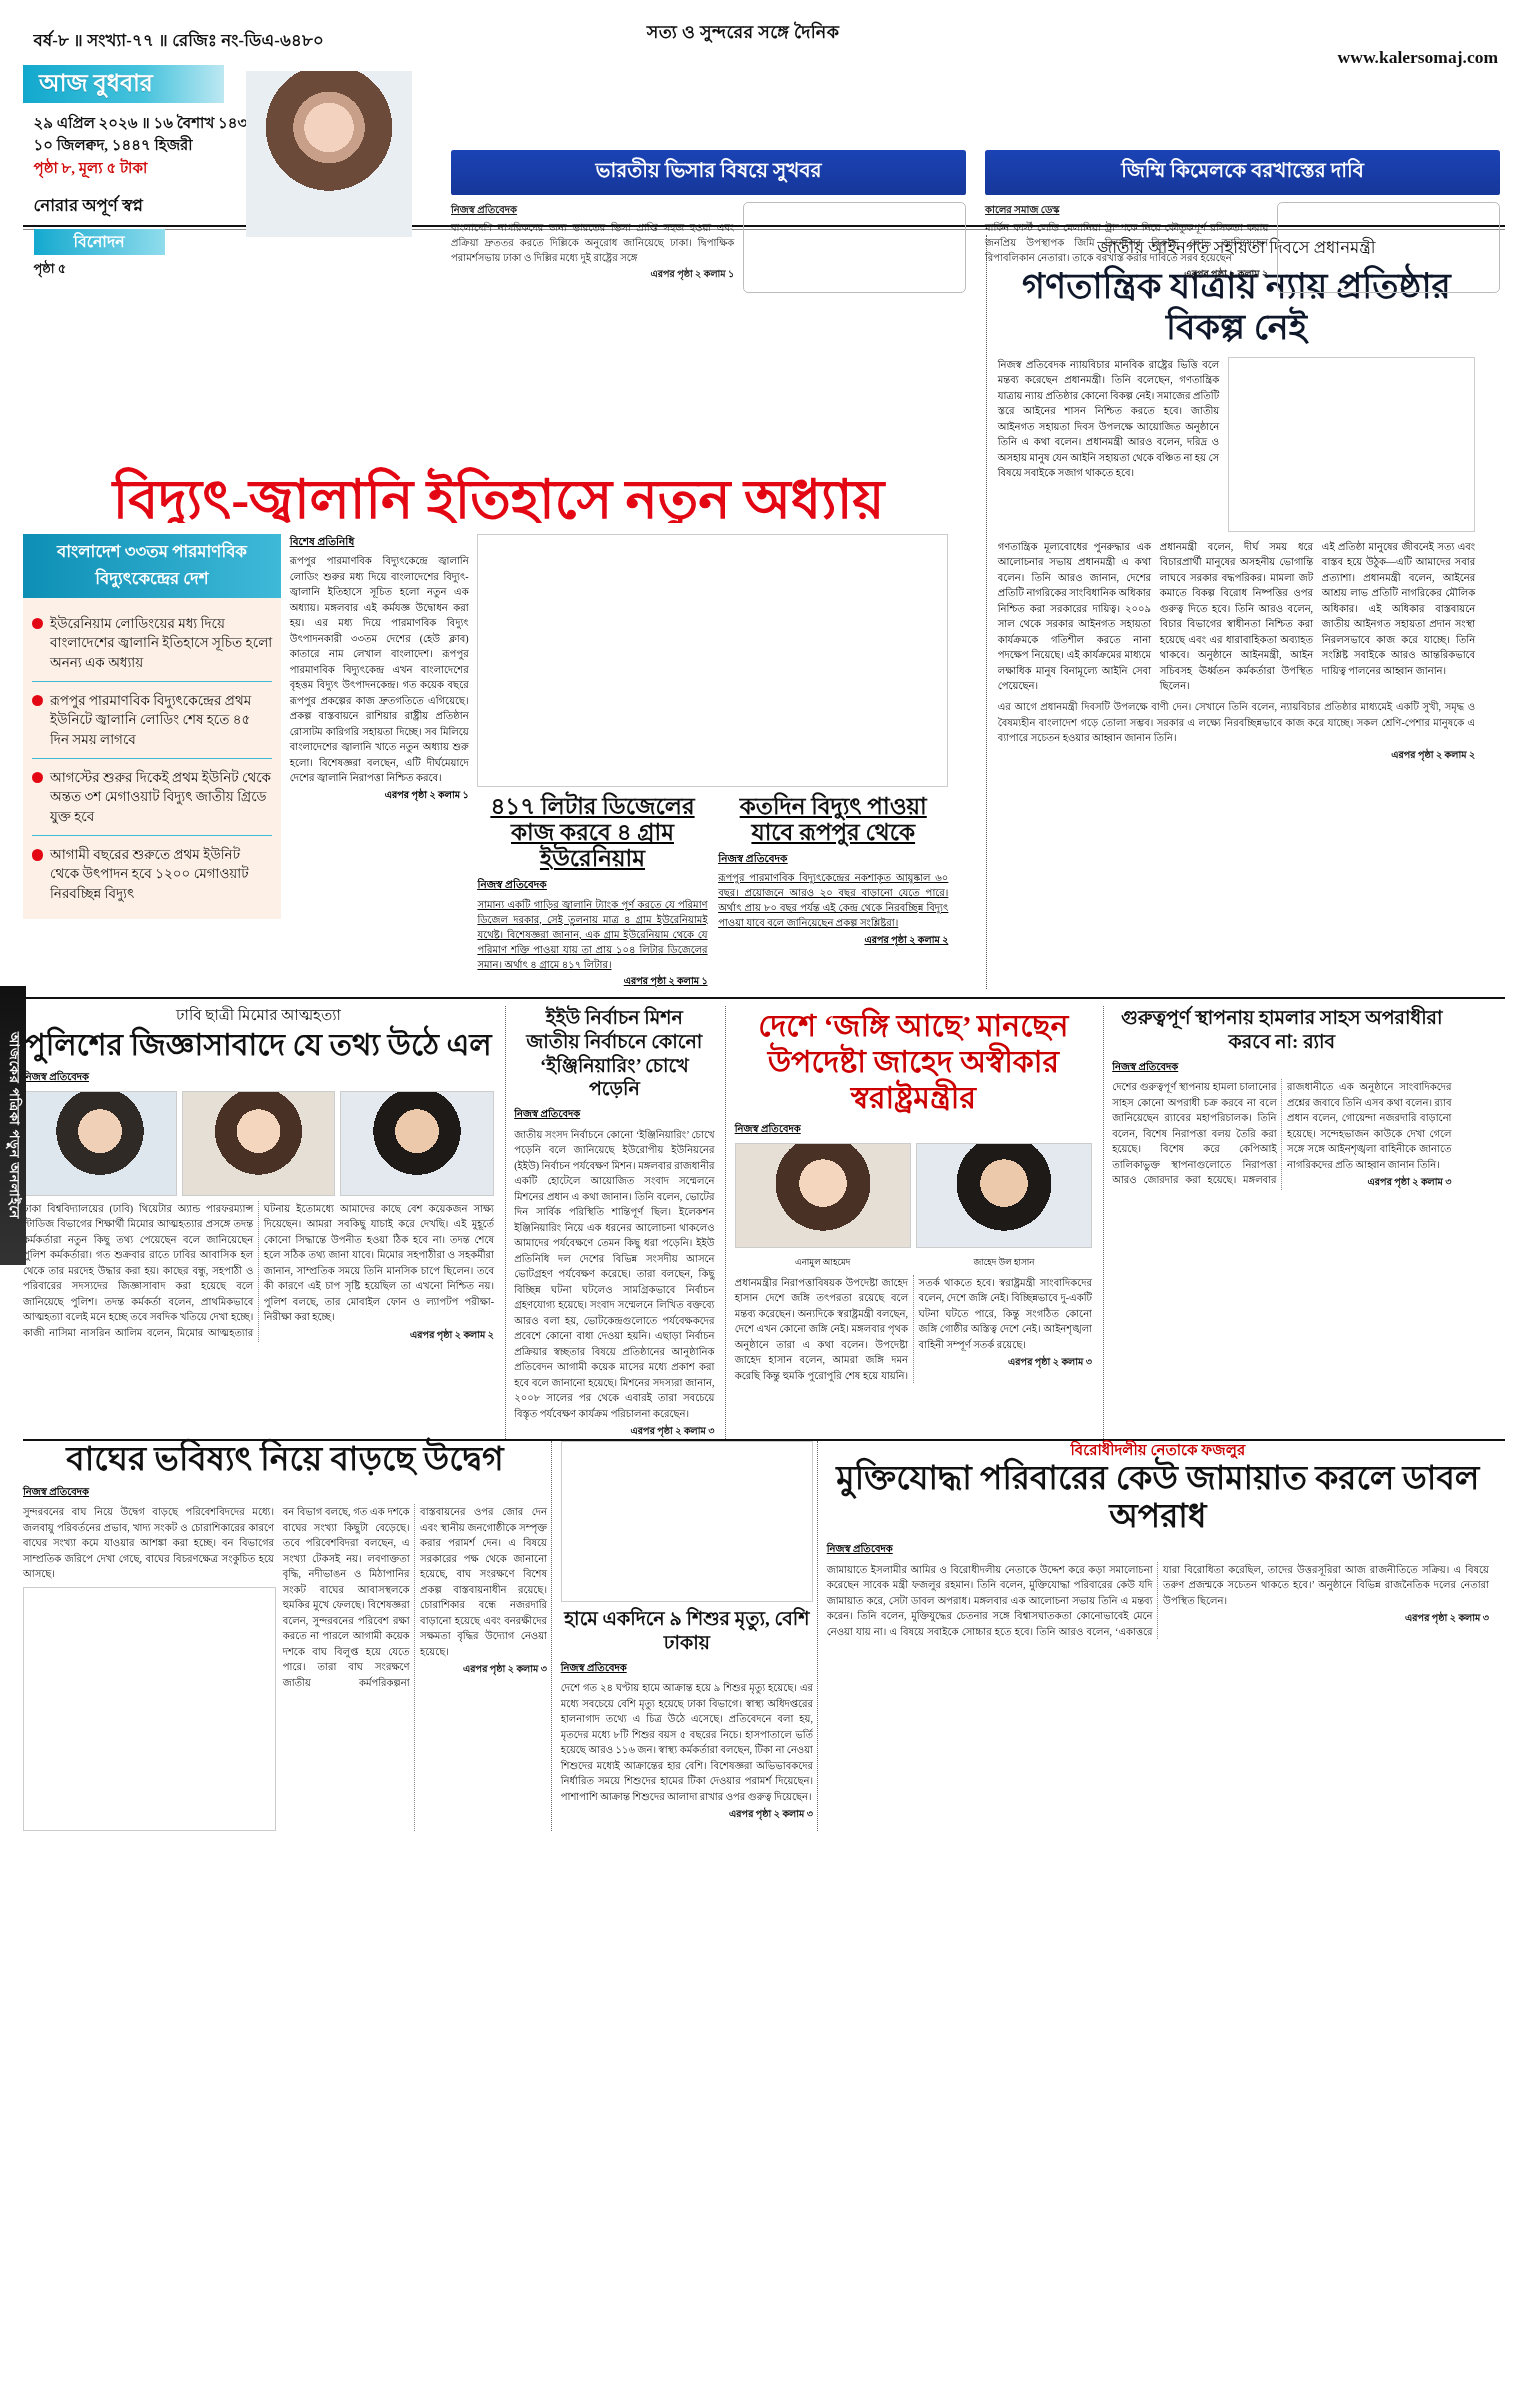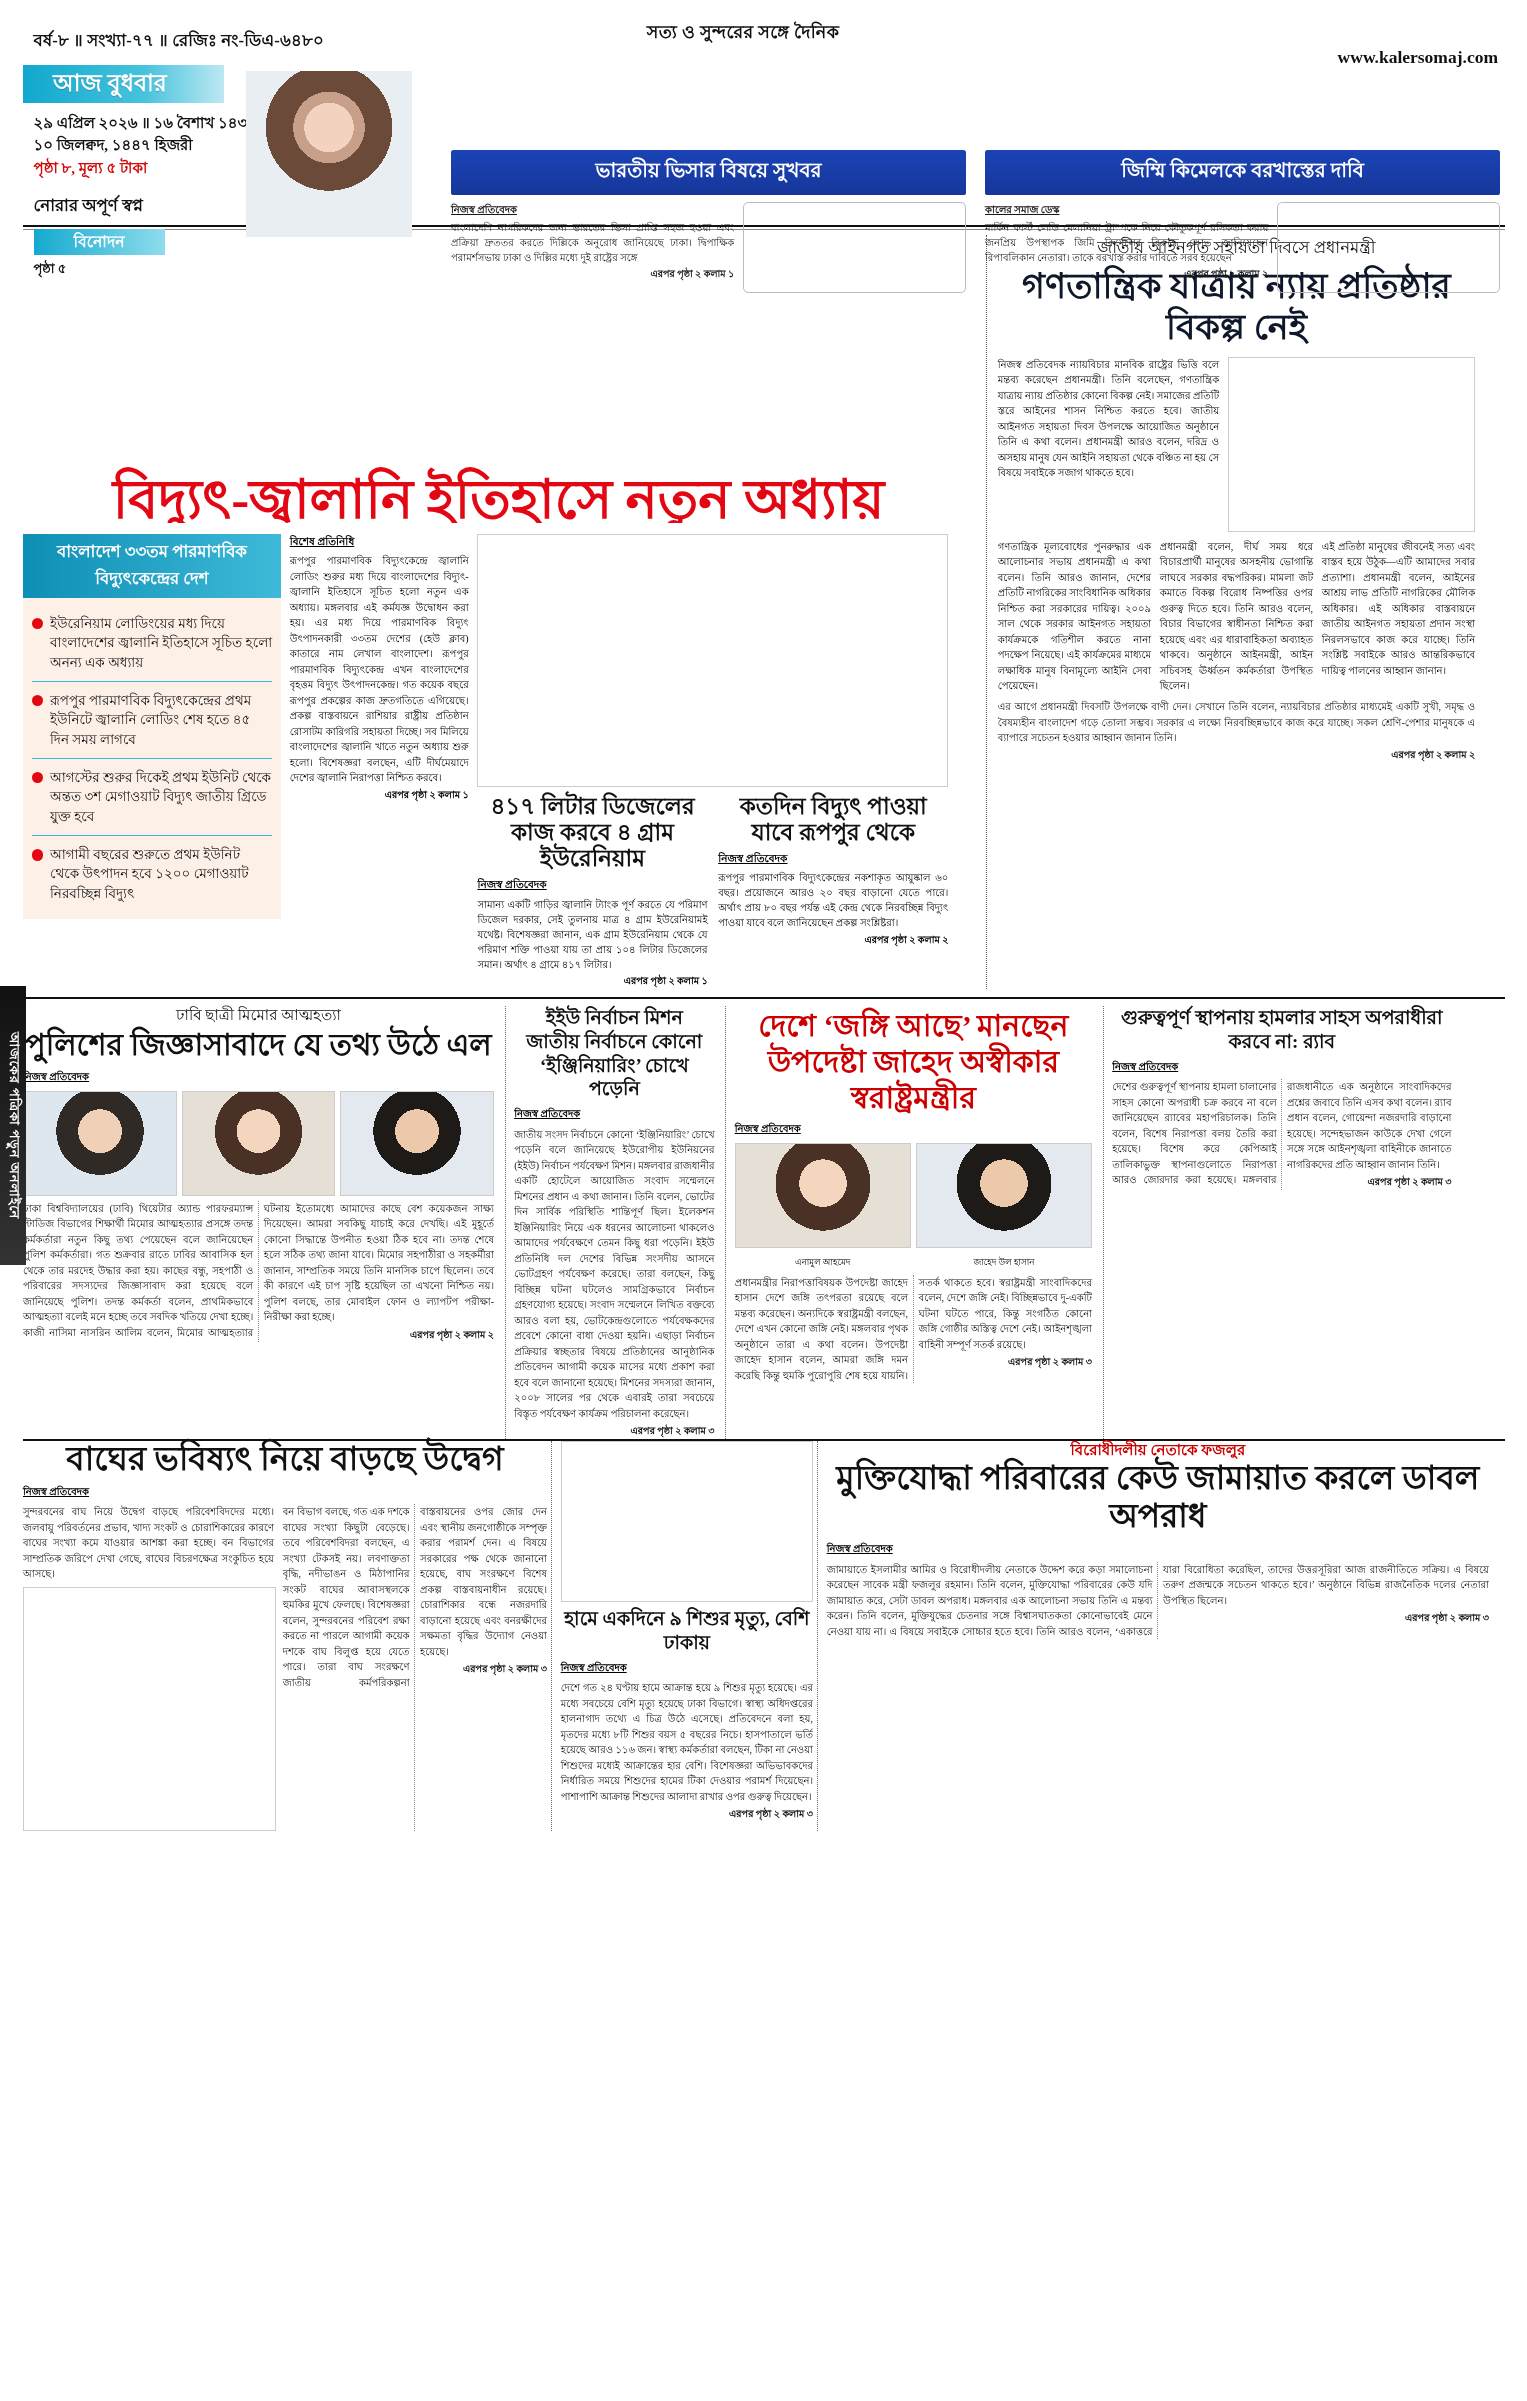--- a/index.html
+++ b/index.html
@@ -24,21 +24,21 @@
     position: absolute; left: 0; top: 8.7px; width: 262px; text-align: left;
   }
   .issue-line {
     font-size: 16.6px; font-weight: 700; color: #111; white-space: nowrap;
     letter-spacing: 0.2px; padding-left: 10.5px;
   }
   .today-bar {
     margin-top: 10.5px;
     width: 201px; height: 38px;
     background: linear-gradient(90deg,#11a8cd 0%, #46c3dd 60%, #bde8f2 100%);
-    display: flex; align-items: center; padding-left: 30px;
+    display: flex; align-items: center; padding-left: 16px;
   }
   .today-bar span { color:#fff; font-size: 23.6px; font-weight: 700; text-shadow: 0 0.9px 0 rgba(0,0,0,.18); }
   .dateblock { padding-left: 10.5px; margin-top: 8.7px; }
   .dateblock div { font-size: 15px; font-weight: 700; color:#111; line-height: 1.5; white-space: nowrap;}
   .price { color:#d10b0b !important; }
   .nora-cap {
     padding-left: 10.5px; margin-top: 14px; font-size: 16.6px; font-weight:700; color:#111;
   }
   .binodon {
     margin-top: 8.7px; margin-left: 10.5px; width: 131px; height: 26px;
@@ -101,21 +101,21 @@
     display:flex; gap:7px; padding: 8.7px 0; font-size: 13.5px; line-height:1.45; color:#111;
   }
   .fact + .fact { border-top: 1.7px solid #3fb9d8; }
   .dot { width: 11.3px; height:11.3px; border-radius:50%; background:#e30613; flex:0 0 11.3px; margin-top:4.4px; }
 
   .lead-col2 { width: 179px; font-size: 10px; line-height:1.55; text-align:justify; }
   .lead-col2 .byline, .lead-col3 .byline { font-weight:700; text-decoration:underline; display:block; margin-bottom:3.5px; font-size:10.5px;}
   .lead-col3 { width: 471px; }
   .npp-photo { width:100%; height: 253px; border:0.9px solid #ccc; overflow:hidden; position:relative;}
   .sub2 { display:flex; gap: 10.5px; margin-top: 7px; }
-  .sub2 > div { width: 50%; }
+  .sub2 > div { width: 50%; text-decoration: underline; }
   .sub-h { font-size: 23px; font-weight:700; text-align:center; line-height:1.15; color:#111;}
   .sub-b { font-size: 10px; line-height:1.5; text-align:justify; margin-top:4.4px;}
 
   
   .lead-right { width: 489px; border-left: 0.9px dotted #555; padding-left: 10.5px; }
   .kicker { font-size: 16.6px; text-align:center; color:#111; font-weight:500; }
   .big-h {
     font-size: 35px; font-weight:700; text-align:center; line-height: 1.18; color:#0f172a; margin-top: 3.5px;
   }
   .pm-row { display:flex; gap: 8.7px; margin-top: 8.7px; }

